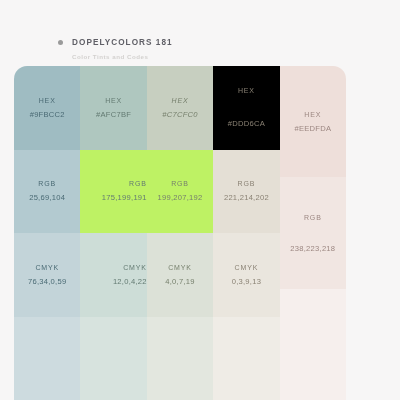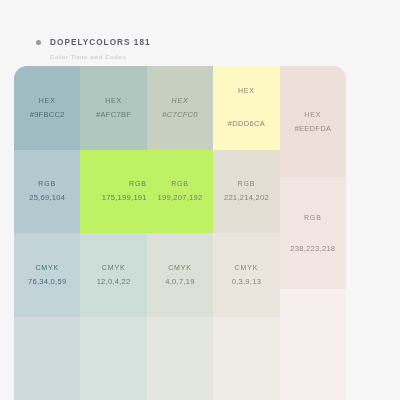--- a/index.html
+++ b/index.html
@@ -5,21 +5,21 @@
   html,body{margin:0;padding:0;}
   body{
     width:400px;height:400px;overflow:hidden;
     background:#f7f6f6;
     font-family:"Liberation Sans", sans-serif;
     -webkit-font-smoothing:antialiased;
   }
   #page{position:relative;width:400px;height:400px;}
 
   
-  .header{position:absolute;left:36px;top:38px;}
+  .header{position:absolute;left:58px;top:38px;}
   .title-row{display:flex;align-items:center;gap:9px;}
   .bullet{width:5px;height:5px;border-radius:50%;background:#9a9a9a;flex:0 0 auto;}
   .title{
     font-size:8.2px;letter-spacing:1.05px;color:#5f5f66;font-weight:700;
     white-space:nowrap;
   }
   .subtitle{
     margin-top:6px;margin-left:14px;
     font-size:6.2px;letter-spacing:.5px;color:#d3d1cf;font-weight:600;
     white-space:nowrap;
@@ -79,21 +79,21 @@
       </div>
       <div class="col">
         <div class="cell" style="background: rgb(175, 199, 191);">
           <div class="cell-label" style="color: rgb(99, 122, 114);">HEX</div>
           <div class="cell-value" style="color: rgb(99, 122, 114);">#AFC7BF</div>
         </div>
         <div class="cell" style="background: #bef264; align-items: flex-end;">
           <div class="cell-label" style="color: rgb(99, 122, 114);">RGB</div>
           <div class="cell-value" style="color: rgb(99, 122, 114);">175,199,191</div>
         </div>
-        <div class="cell" style="background: rgb(205, 221, 215);">
+        <div class="cell" style="background: rgb(205, 221, 215); align-items: flex-end;">
           <div class="cell-label" style="color: rgb(99, 122, 114);">CMYK</div>
           <div class="cell-value" style="color: rgb(99, 122, 114);">12,0,4,22</div>
         </div>
         <div class="cell" style="background: rgb(215, 227, 222);"></div>
       </div>
       <div class="col">
         <div class="cell" style="background: rgb(199, 207, 192); font-style: italic;">
           <div class="cell-label" style="color: rgb(119, 128, 109);">HEX</div>
           <div class="cell-value" style="color: rgb(119, 128, 109);">#C7CFC0</div>
         </div>
@@ -101,21 +101,21 @@
           <div class="cell-label" style="color: rgb(119, 128, 109);">RGB</div>
           <div class="cell-value" style="color: rgb(119, 128, 109);">199,207,192</div>
         </div>
         <div class="cell" style="background: rgb(220, 225, 215);">
           <div class="cell-label" style="color: rgb(119, 128, 109);">CMYK</div>
           <div class="cell-value" style="color: rgb(119, 128, 109);">4,0,7,19</div>
         </div>
         <div class="cell" style="background: rgb(227, 231, 223);"></div>
       </div>
       <div class="col">
-        <div class="cell" style="background: #fef9c3; gap: 26px;">
+        <div class="cell" style="background: #000000; gap: 26px;">
           <div class="cell-label" style="color: rgb(138, 130, 116);">HEX</div>
           <div class="cell-value" style="color: rgb(138, 130, 116);">#DDD6CA</div>
         </div>
         <div class="cell" style="background: rgb(228, 223, 213);">
           <div class="cell-label" style="color: rgb(138, 130, 116);">RGB</div>
           <div class="cell-value" style="color: rgb(138, 130, 116);">221,214,202</div>
         </div>
         <div class="cell" style="background: rgb(234, 230, 222); justify-content: center;">
           <div class="cell-label" style="color: rgb(138, 130, 116);">CMYK</div>
           <div class="cell-value" style="color: rgb(138, 130, 116);">0,3,9,13</div>

